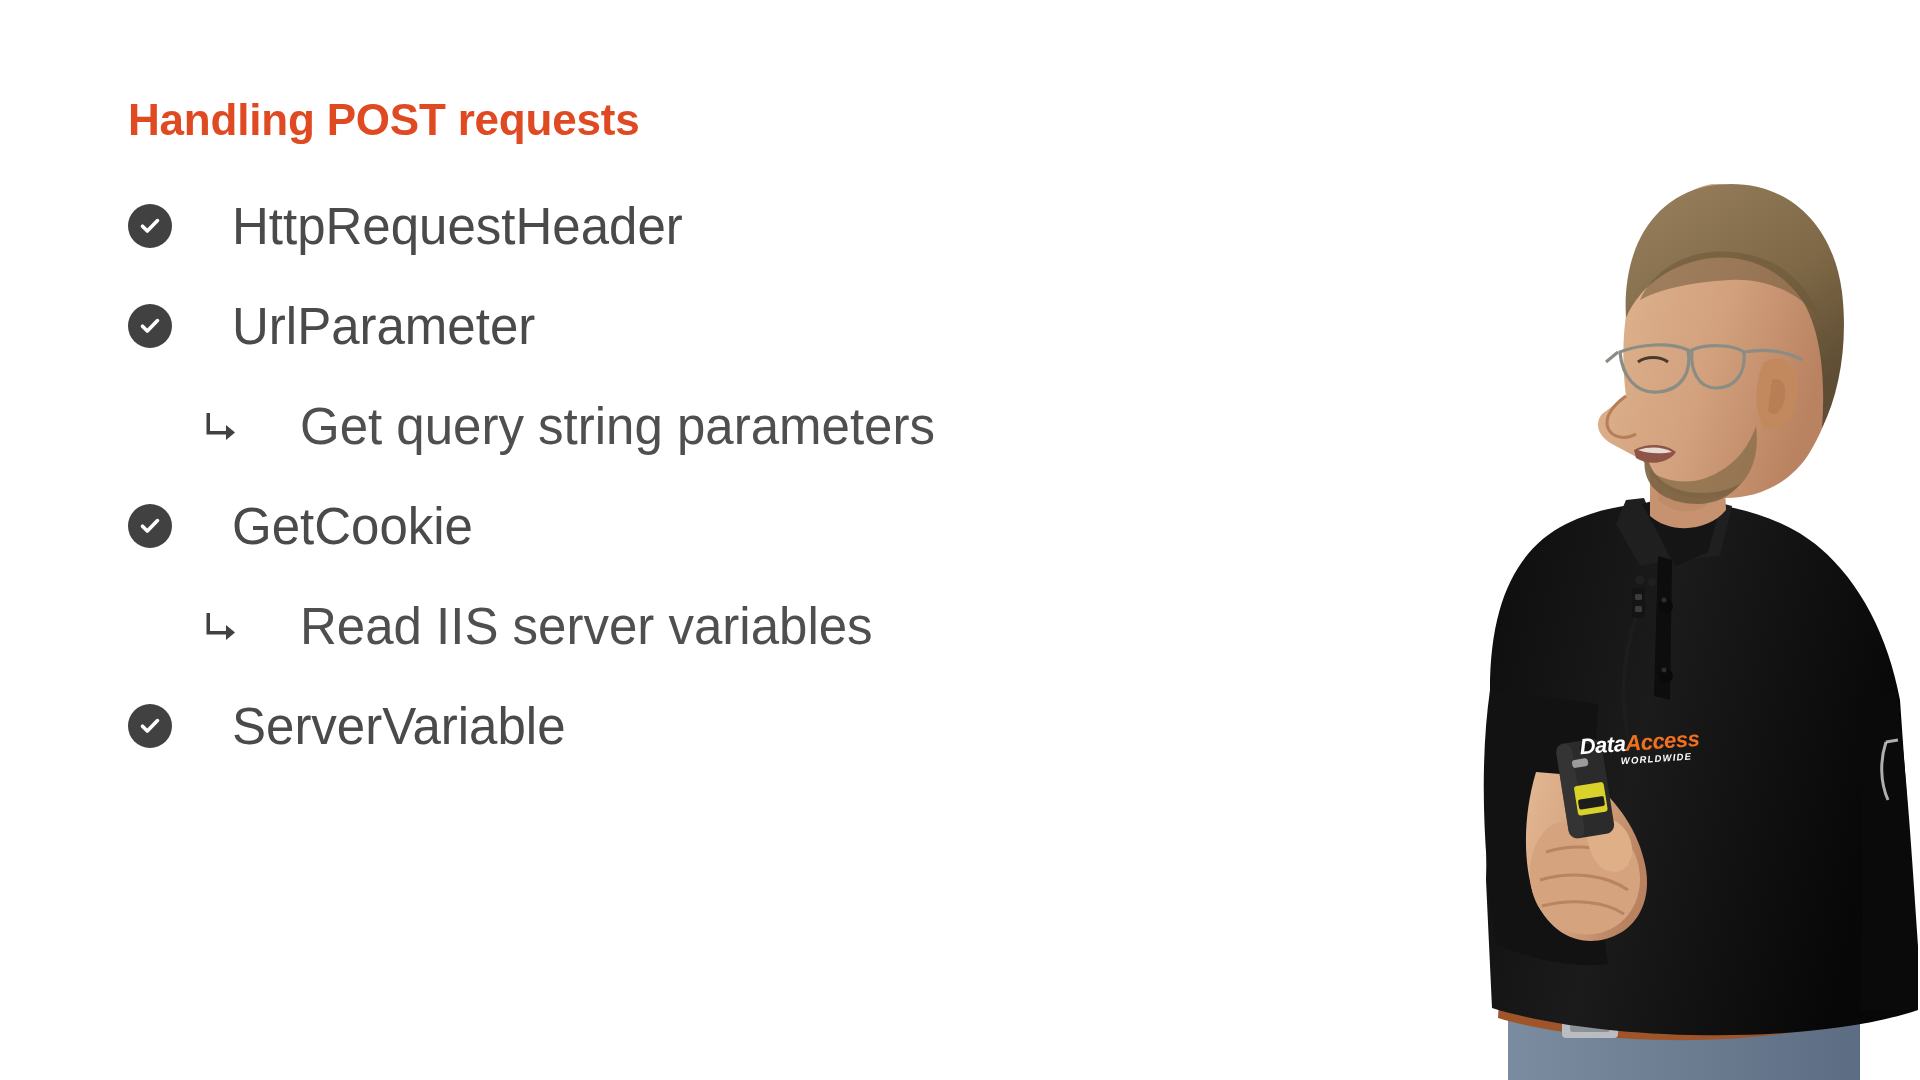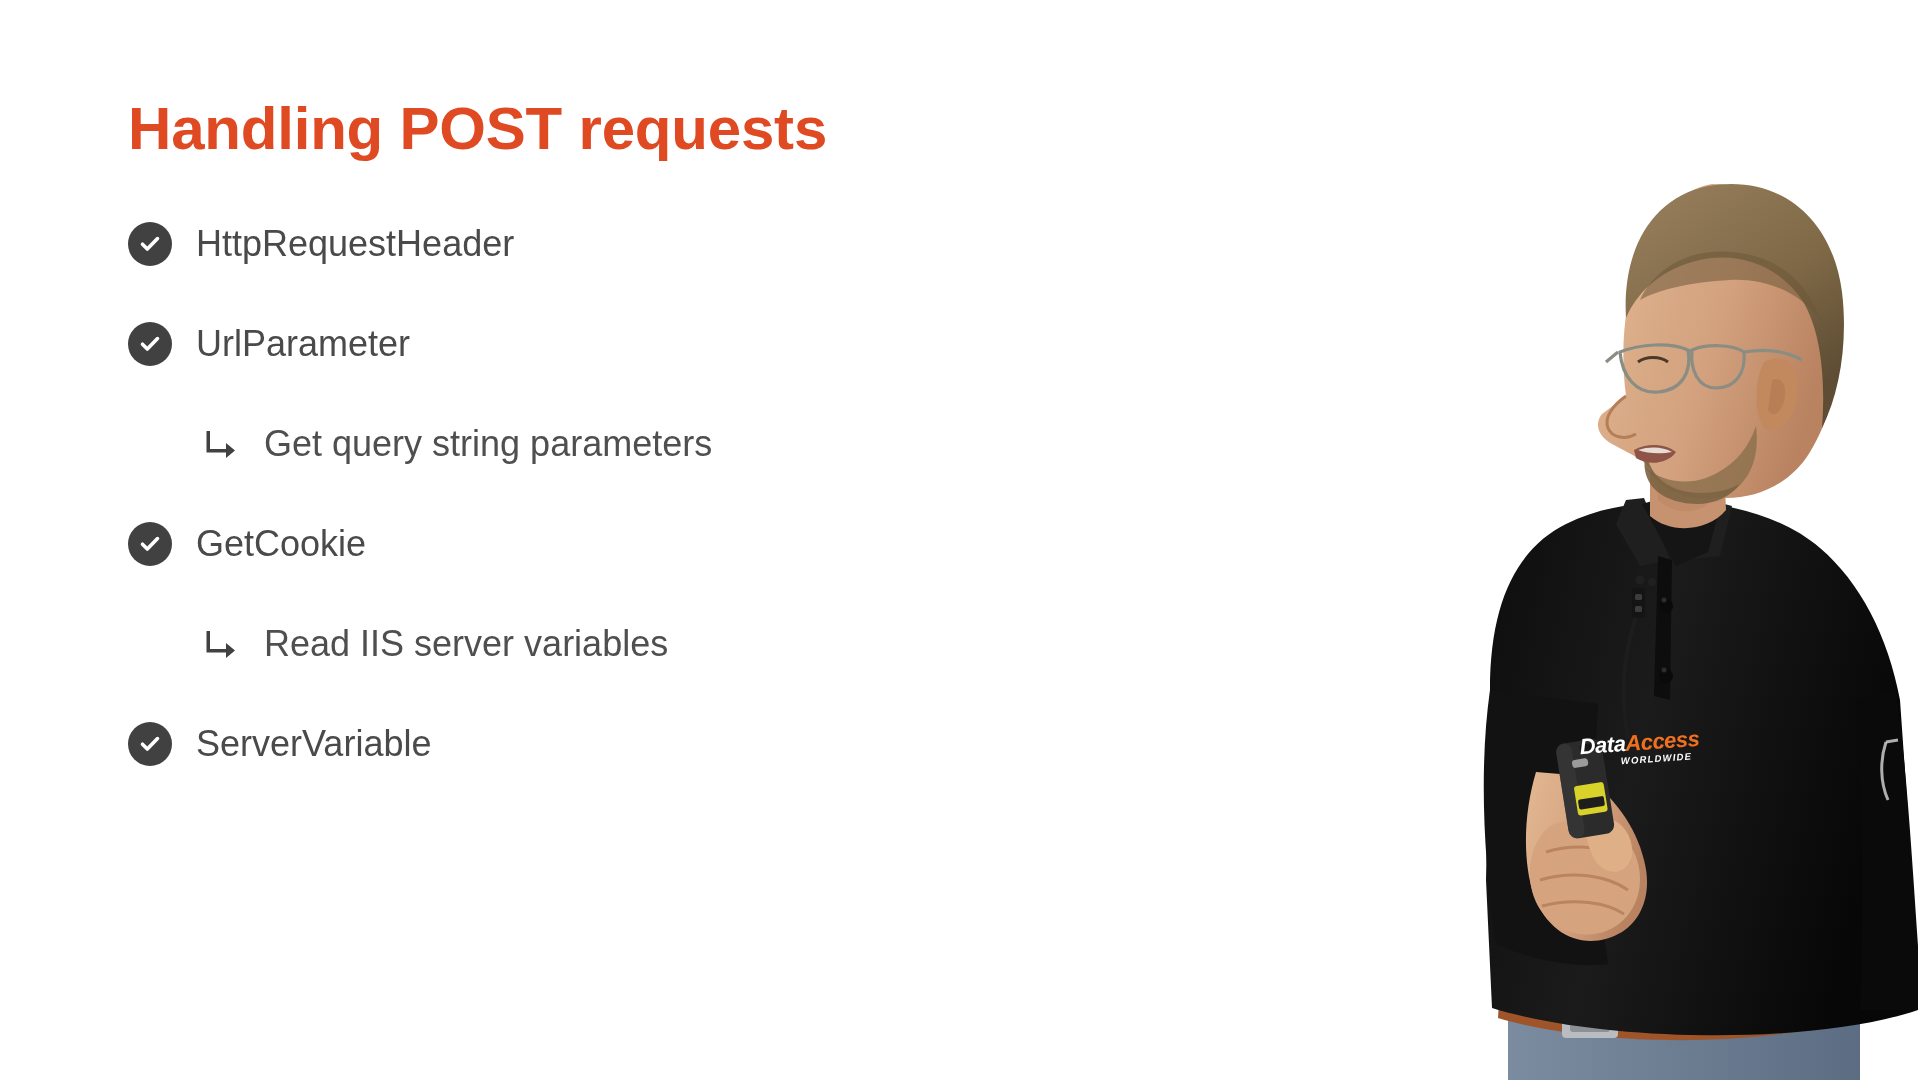--- a/index.html
+++ b/index.html
@@ -24,21 +24,21 @@
 
   
   .slide-content {
     position: absolute;
     left: 128px;
     top: 96px;
     width: 1120px;
   }
 
   .slide-title {
-    font-size: 60px;
+    font-size: 44px;
     font-weight: bold;
     color: #E04A22;
     letter-spacing: -0.2px;
     margin: 0 0 32px 0;
     line-height: 1.1;
     white-space: nowrap;
   }
 
   .bullet-list {
     list-style: none;
@@ -80,25 +80,26 @@
     height: 44px;
     display: inline-flex;
     align-items: center;
     justify-content: flex-start;
     margin-right: 16px;
     color: #414141;
   }
   .arrow-icon svg { display:block; }
 
   .bullet-text {
-    font-size: 36px;
+    font-size: 51px;
     color: #4a4a4a;
     line-height: 1;
     white-space: nowrap;
     font-weight: normal;
+    margin-left: 36px;
   }
   .level-2 .bullet-text {
     color: #4f4f4f;
   }
 
   
   #presenter {
     position: absolute;
     right: 0;
     bottom: 0;

